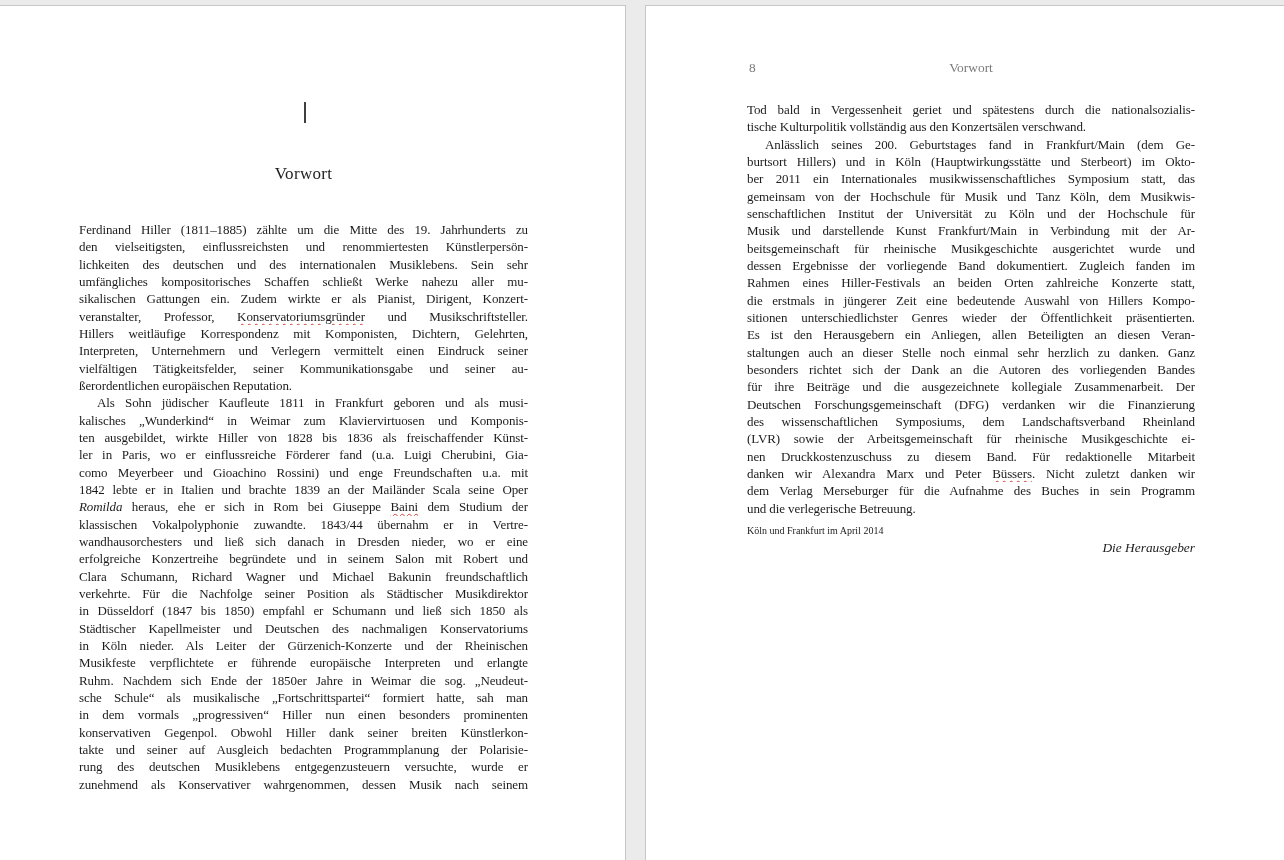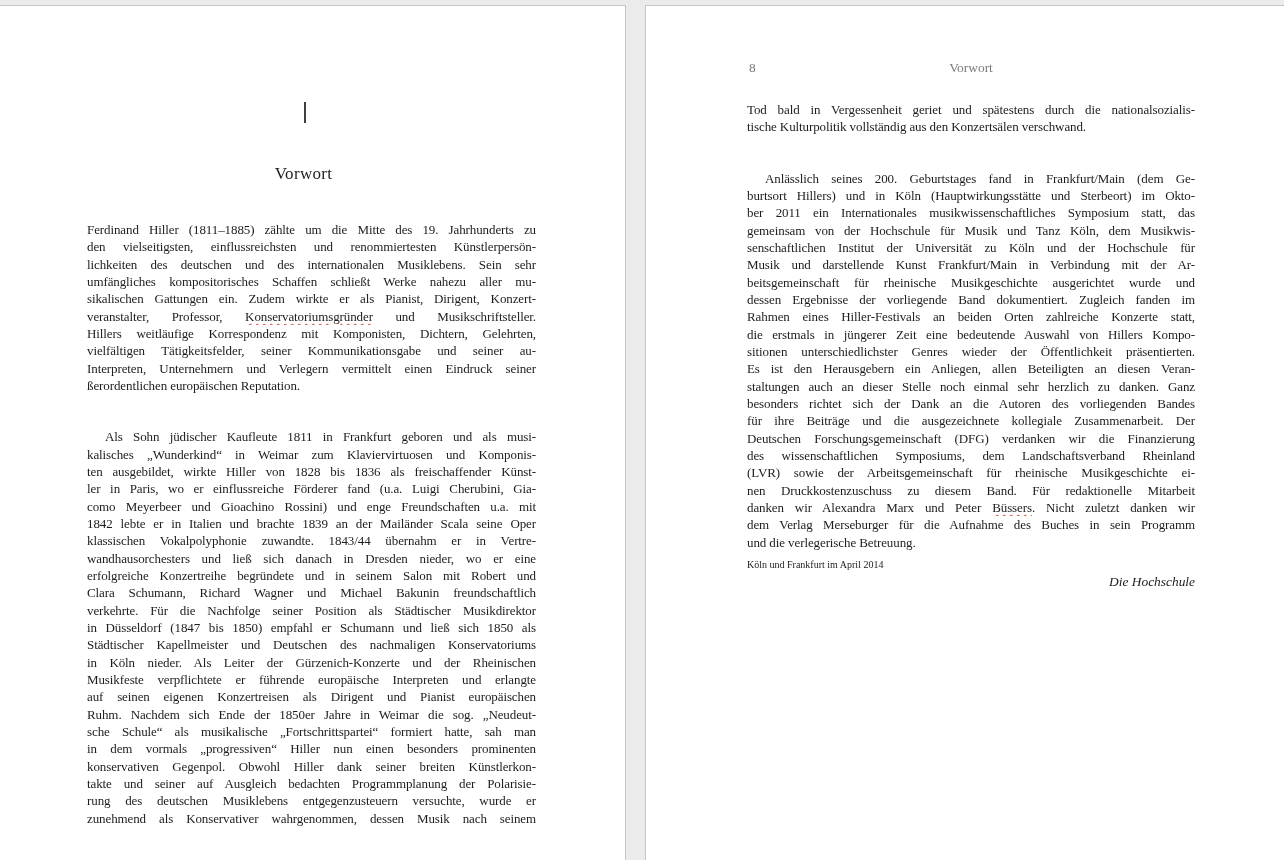--- a/index.html
+++ b/index.html
@@ -18,40 +18,40 @@
 
   .heading{
     position:absolute;left:92px;top:158px;width:449px;
     text-align:center;font-size:17px;font-weight:normal;margin:0;color:#1f1f1f;
     letter-spacing:.3px;
   }
   .caret{
     position:absolute;left:317px;top:96px;width:2px;height:21px;background:#3f3f3f;
   }
   .body-left{
-    position:absolute;left:100px;top:215px;width:449px;
+    position:absolute;left:92px;top:215px;width:449px;
   }
   .header-right{
     position:absolute;left:101px;top:54px;width:448px;height:18px;
     color:#7b7b7b;font-size:13.4px;text-align:center;
   }
   .header-right .pageno{
     position:absolute;left:2px;top:0;
   }
   .body-right{
     position:absolute;left:101px;top:95px;width:448px;
   }
   .paragraph{margin:0;}
   .line{
     font-size:13px;line-height:17.33px;height:17.33px;overflow:hidden;
     text-align:justify;text-align-last:justify;white-space:normal;
     letter-spacing:-0.1px;
   }
   .line.flush{text-align-last:left;}
-  .line.indent{text-indent:18px;margin-top:34px;}
+  .line.indent{text-indent:18px;}
   .seg.italic{font-style:italic;}
   .seg.misspell{
     text-decoration:underline;
     text-decoration-style:wavy;
     text-decoration-color:#d23f31;
     text-decoration-thickness:1px;
     text-underline-offset:2px;
   }
   .closing{margin-top:5px;}
   .date-line{
@@ -70,41 +70,41 @@
   <h1 class="heading">Vorwort</h1>
   <div class="body-left">
       <div class="paragraph">
         <div class="line"><span class="seg">Ferdinand Hiller (1811–1885) zählte um die Mitte des 19. Jahrhunderts zu</span></div>
         <div class="line"><span class="seg">den vielseitigsten, einflussreichsten und renommiertesten Künstlerpersön-</span></div>
         <div class="line"><span class="seg">lichkeiten des deutschen und des internationalen Musiklebens. Sein sehr</span></div>
         <div class="line"><span class="seg">umfängliches kompositorisches Schaffen schließt Werke nahezu aller mu-</span></div>
         <div class="line"><span class="seg">sikalischen Gattungen ein. Zudem wirkte er als Pianist, Dirigent, Konzert-</span></div>
         <div class="line"><span class="seg">veranstalter, Professor, </span><span class="seg misspell">Konservatoriumsgründer</span><span class="seg"> und Musikschriftsteller.</span></div>
         <div class="line"><span class="seg">Hillers weitläufige Korrespondenz mit Komponisten, Dichtern, Gelehrten,</span></div>
+        <div class="line"><span class="seg">Interpreten, Unternehmern und Verlegern vermittelt einen Eindruck seiner</span></div>
         <div class="line"><span class="seg">vielfältigen Tätigkeitsfelder, seiner Kommunikationsgabe und seiner au-</span></div>
-        <div class="line"><span class="seg">Interpreten, Unternehmern und Verlegern vermittelt einen Eindruck seiner</span></div>
         <div class="line flush"><span class="seg">ßerordentlichen europäischen Reputation.</span></div>
       </div>
       <div class="paragraph">
         <div class="line indent"><span class="seg">Als Sohn jüdischer Kaufleute 1811 in Frankfurt geboren und als musi-</span></div>
         <div class="line"><span class="seg">kalisches „Wunderkind“ in Weimar zum Klaviervirtuosen und Komponis-</span></div>
         <div class="line"><span class="seg">ten ausgebildet, wirkte Hiller von 1828 bis 1836 als freischaffender Künst-</span></div>
         <div class="line"><span class="seg">ler in Paris, wo er einflussreiche Förderer fand (u.a. Luigi Cherubini, Gia-</span></div>
         <div class="line"><span class="seg">como Meyerbeer und Gioachino Rossini) und enge Freundschaften u.a. mit</span></div>
         <div class="line"><span class="seg">1842 lebte er in Italien und brachte 1839 an der Mailänder Scala seine Oper</span></div>
+        <div class="line"><span class="seg italic">Romilda</span><span class="seg"> heraus, ehe er sich in Rom bei Giuseppe </span><span class="seg misspell">Baini</span><span class="seg"> dem Studium der</span></div>
         <div class="line"><span class="seg">klassischen Vokalpolyphonie zuwandte. 1843/44 übernahm er in Vertre-</span></div>
         <div class="line"><span class="seg">wandhausorchesters und ließ sich danach in Dresden nieder, wo er eine</span></div>
         <div class="line"><span class="seg">erfolgreiche Konzertreihe begründete und in seinem Salon mit Robert und</span></div>
         <div class="line"><span class="seg">Clara Schumann, Richard Wagner und Michael Bakunin freundschaftlich</span></div>
         <div class="line"><span class="seg">verkehrte. Für die Nachfolge seiner Position als Städtischer Musikdirektor</span></div>
         <div class="line"><span class="seg">in Düsseldorf (1847 bis 1850) empfahl er Schumann und ließ sich 1850 als</span></div>
         <div class="line"><span class="seg">Städtischer Kapellmeister und Deutschen des nachmaligen Konservatoriums</span></div>
         <div class="line"><span class="seg">in Köln nieder. Als Leiter der Gürzenich-Konzerte und der Rheinischen</span></div>
         <div class="line"><span class="seg">Musikfeste verpflichtete er führende europäische Interpreten und erlangte</span></div>
-        <div class="line"><span class="seg">auf seinen eigenen Konzertreisen als Dirigent und Pianist europäischen</span></div>
         <div class="line"><span class="seg">Ruhm. Nachdem sich Ende der 1850er Jahre in Weimar die sog. „Neudeut-</span></div>
         <div class="line"><span class="seg">sche Schule“ als musikalische „Fortschrittspartei“ formiert hatte, sah man</span></div>
         <div class="line"><span class="seg">in dem vormals „progressiven“ Hiller nun einen besonders prominenten</span></div>
         <div class="line"><span class="seg">konservativen Gegenpol. Obwohl Hiller dank seiner breiten Künstlerkon-</span></div>
         <div class="line"><span class="seg">takte und seiner auf Ausgleich bedachten Programmplanung der Polarisie-</span></div>
         <div class="line"><span class="seg">rung des deutschen Musiklebens entgegenzusteuern versuchte, wurde er</span></div>
         <div class="line"><span class="seg">zunehmend als Konservativer wahrgenommen, dessen Musik nach seinem</span></div>
       </div>
     </div>
 </div>
@@ -140,16 +140,16 @@
           <div class="line"><span class="seg">des wissenschaftlichen Symposiums, dem Landschaftsverband Rheinland</span></div>
           <div class="line"><span class="seg">(LVR) sowie der Arbeitsgemeinschaft für rheinische Musikgeschichte ei-</span></div>
           <div class="line"><span class="seg">nen Druckkostenzuschuss zu diesem Band. Für redaktionelle Mitarbeit</span></div>
           <div class="line"><span class="seg">danken wir Alexandra Marx und Peter </span><span class="seg misspell">Büssers</span><span class="seg">. Nicht zuletzt danken wir</span></div>
           <div class="line"><span class="seg">dem Verlag Merseburger für die Aufnahme des Buches in sein Programm</span></div>
           <div class="line flush"><span class="seg">und die verlegerische Betreuung.</span></div>
         </div>
       </div>
     <div class="closing">
       <div class="date-line">Köln und Frankfurt im April 2014</div>
-      <div class="signature">Die Hochschule</div>
+      <div class="signature">Die Herausgeber</div>
     </div>
   </div>
 </div>
 
 </body></html>

